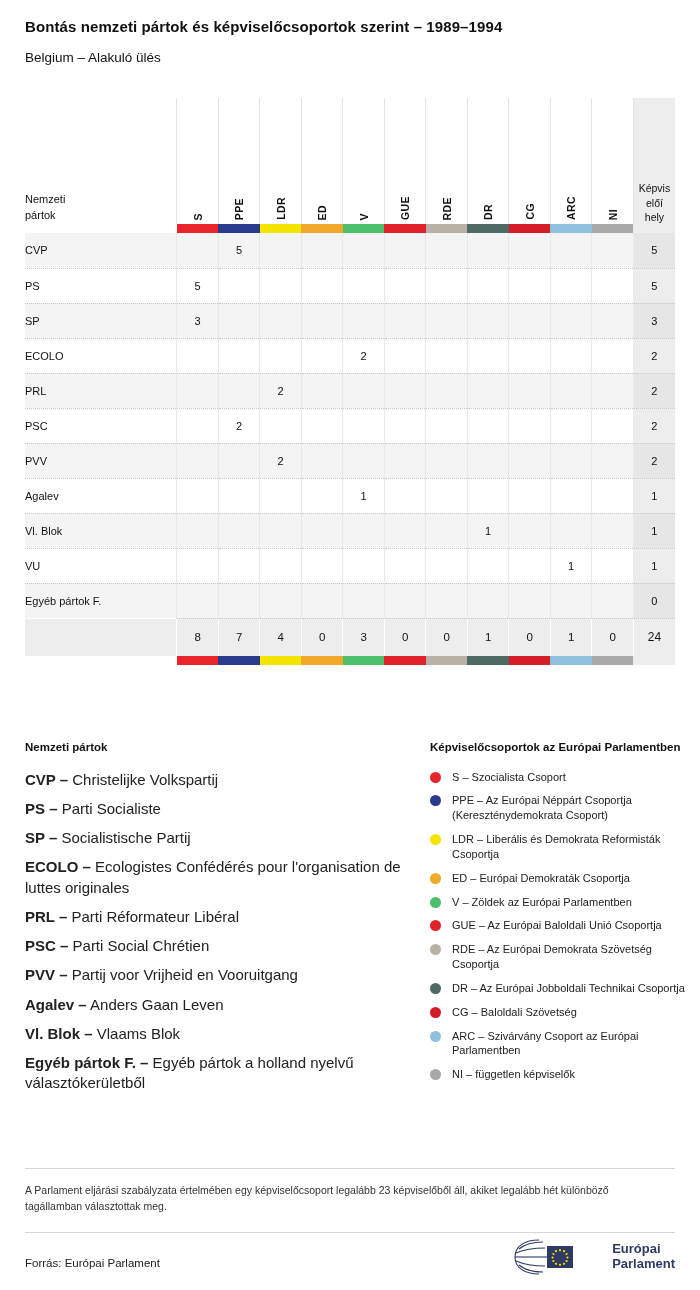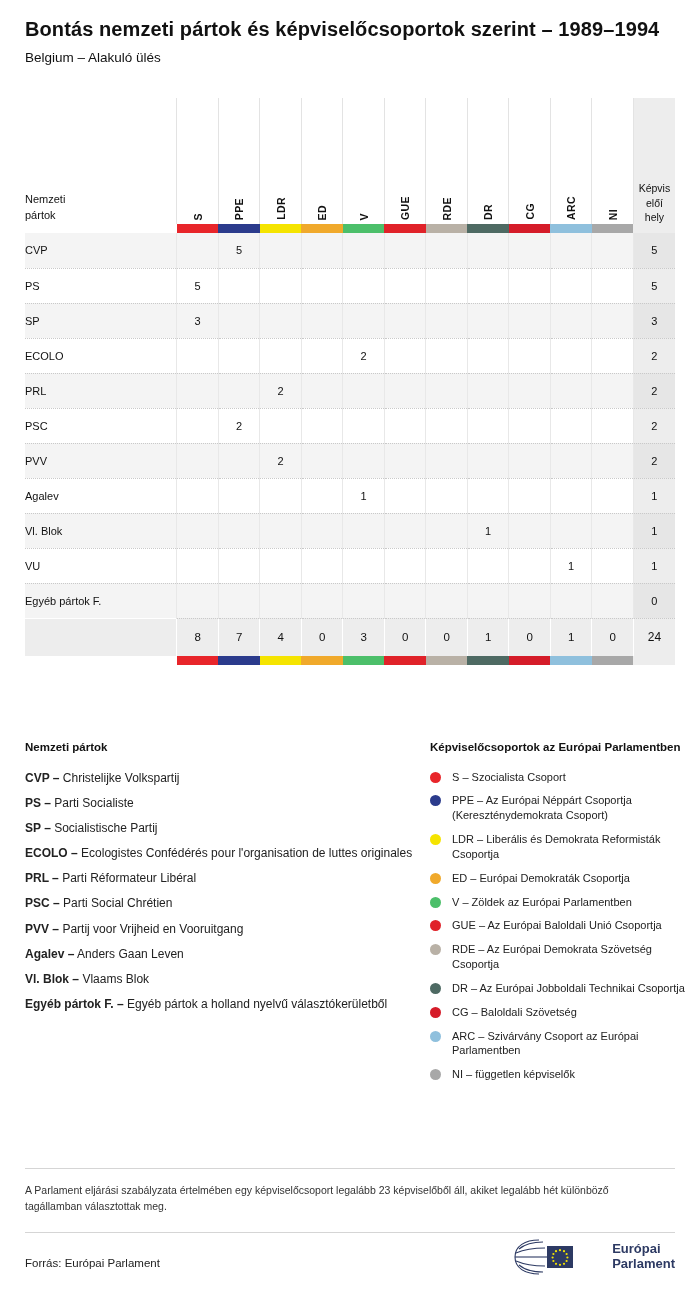--- a/index.html
+++ b/index.html
@@ -12,21 +12,21 @@
     color: #1a1a1a;
     position: relative;
     overflow: hidden;
   }
   .page { width: 700px; height: 1290px; position: relative; }
 
   
   .title {
     position: absolute;
     left: 25px; top: 18px;
-    font-size: 20px;
+    font-size: 15px;
     font-weight: bold;
     letter-spacing: 0.1px;
     color: #111;
   }
   .subtitle {
     position: absolute;
     left: 25px; top: 50px;
     font-size: 13.5px;
     font-weight: normal;
     color: #111;
@@ -176,21 +176,21 @@
     font-size: 11.5px;
     font-weight: bold;
     margin-bottom: 14px;
     line-height: 1.35;
     color: #111;
   }
   .legend-item {
     margin-bottom: 9px;
     line-height: 1.35;
     color: #222;
-    font-size: 12px;
+    font-size: 15px;
   }
   .legend-item .abbr { font-weight: bold; }
   .legend-item-dot {
     position: relative;
     padding-left: 22px;
     margin-bottom: 9px;
     line-height: 1.35;
     color: #222;
     font-size: 11px;
   }

